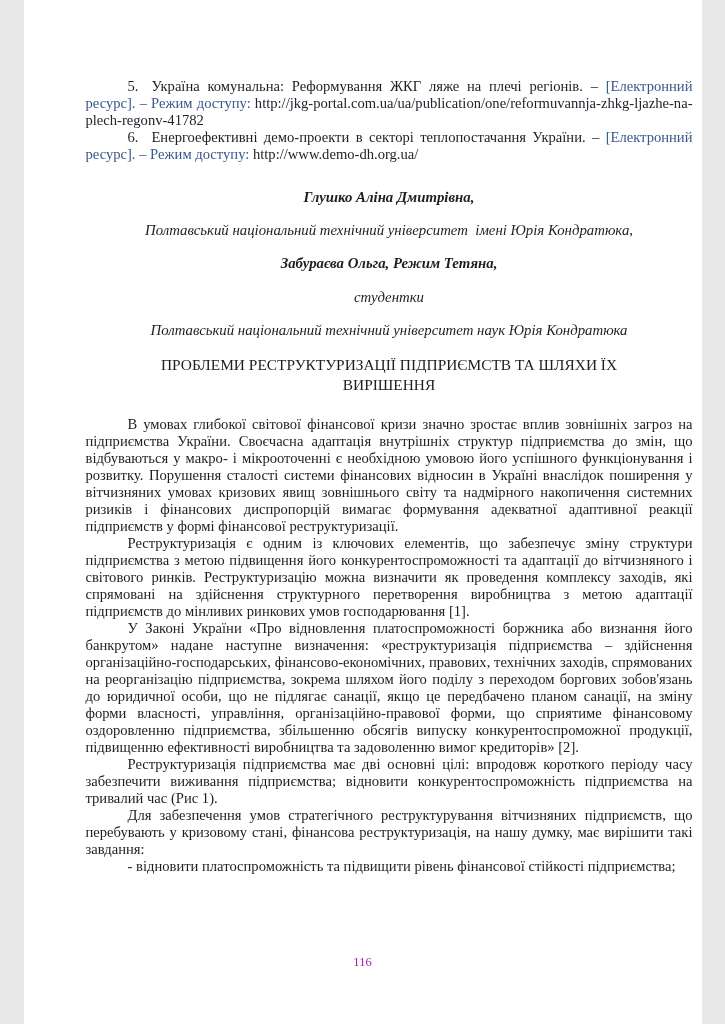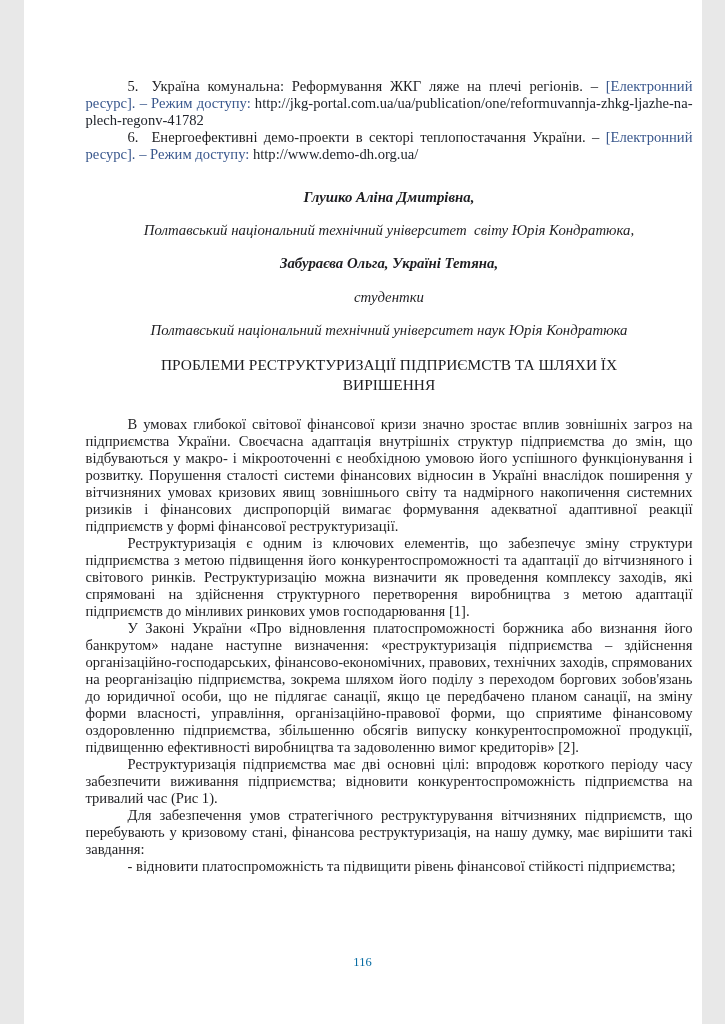--- a/index.html
+++ b/index.html
@@ -72,39 +72,39 @@
     text-indent: 42px;
   }
   
   .page-number {
     position: absolute;
     bottom: 54px;
     left: 0;
     width: 100%;
     text-align: center;
     font-size: 12.5px;
-    color: #0369a1;
+    color: #a21caf;
   }
 </style>
 </head>
 <body>
 
 <div class="page">
   <div class="content">
 
     <div class="refs">
       <p class="ref-item"><span class="ref-num">5.</span><span>Україна комунальна: Реформування ЖКГ ляже на плечі регіонів. – </span><span class="blue-text">[Електронний ресурс]. – Режим доступу: </span><a class="ref-url">http://jkg-portal.com.ua/ua/publication/one/reformuvannja-zhkg-ljazhe-na-plech-regonv-41782</a></p>
       <p class="ref-item"><span class="ref-num">6.</span><span>Енергоефективні демо-проекти в секторі теплопостачання України. – </span><span class="blue-text">[Електронний ресурс]. – Режим доступу: </span><a class="ref-url">http://www.demo-dh.org.ua/</a></p>
     </div>
 
 
     <div class="authors">
       <p class="author-name">Глушко Аліна Дмитрівна,</p>
-      <p class="author-affil">Полтавський національний технічний університет  світу Юрія Кондратюка,</p>
-      <p class="author-name">Забураєва Ольга, Україні Тетяна,</p>
+      <p class="author-affil">Полтавський національний технічний університет  імені Юрія Кондратюка,</p>
+      <p class="author-name">Забураєва Ольга, Режим Тетяна,</p>
       <p class="author-role">студентки</p>
       <p class="author-affil">Полтавський національний технічний університет наук Юрія Кондратюка</p>
     </div>
 
     <h1 class="title">ПРОБЛЕМИ РЕСТРУКТУРИЗАЦІЇ ПІДПРИЄМСТВ ТА ШЛЯХИ ЇХ ВИРІШЕННЯ</h1>
 
     <div>
       <p class="body-para">В умовах глибокої світової фінансової кризи значно зростає вплив зовнішніх загроз на підприємства України. Своєчасна адаптація внутрішніх структур підприємства до змін, що відбуваються у макро- і мікрооточенні є необхідною умовою його успішного функціонування і розвитку. Порушення сталості системи фінансових відносин в Україні внаслідок поширення у вітчизняних умовах кризових явищ зовнішнього світу та надмірного накопичення системних ризиків і фінансових диспропорцій вимагає формування адекватної адаптивної реакції підприємств у формі фінансової реструктуризації.</p>
       <p class="body-para">Реструктуризація є одним із ключових елементів, що забезпечує зміну структури підприємства з метою підвищення його конкурентоспроможності та адаптації до вітчизняного і світового ринків. Реструктуризацію можна визначити як проведення комплексу заходів, які спрямовані на здійснення структурного перетворення виробництва з метою адаптації підприємств до мінливих ринкових умов господарювання [1].</p>
       <p class="body-para">У Законі України «Про відновлення платоспроможності боржника або визнання його банкрутом» надане наступне визначення: «реструктуризація підприємства – здійснення організаційно-господарських, фінансово-економічних, правових, технічних заходів, спрямованих на реорганізацію підприємства, зокрема шляхом його поділу з переходом боргових зобов'язань до юридичної особи, що не підлягає санації, якщо це передбачено планом санації, на зміну форми власності, управління, організаційно-правової форми, що сприятиме фінансовому оздоровленню підприємства, збільшенню обсягів випуску конкурентоспроможної продукції, підвищенню ефективності виробництва та задоволенню вимог кредиторів» [2].</p>

